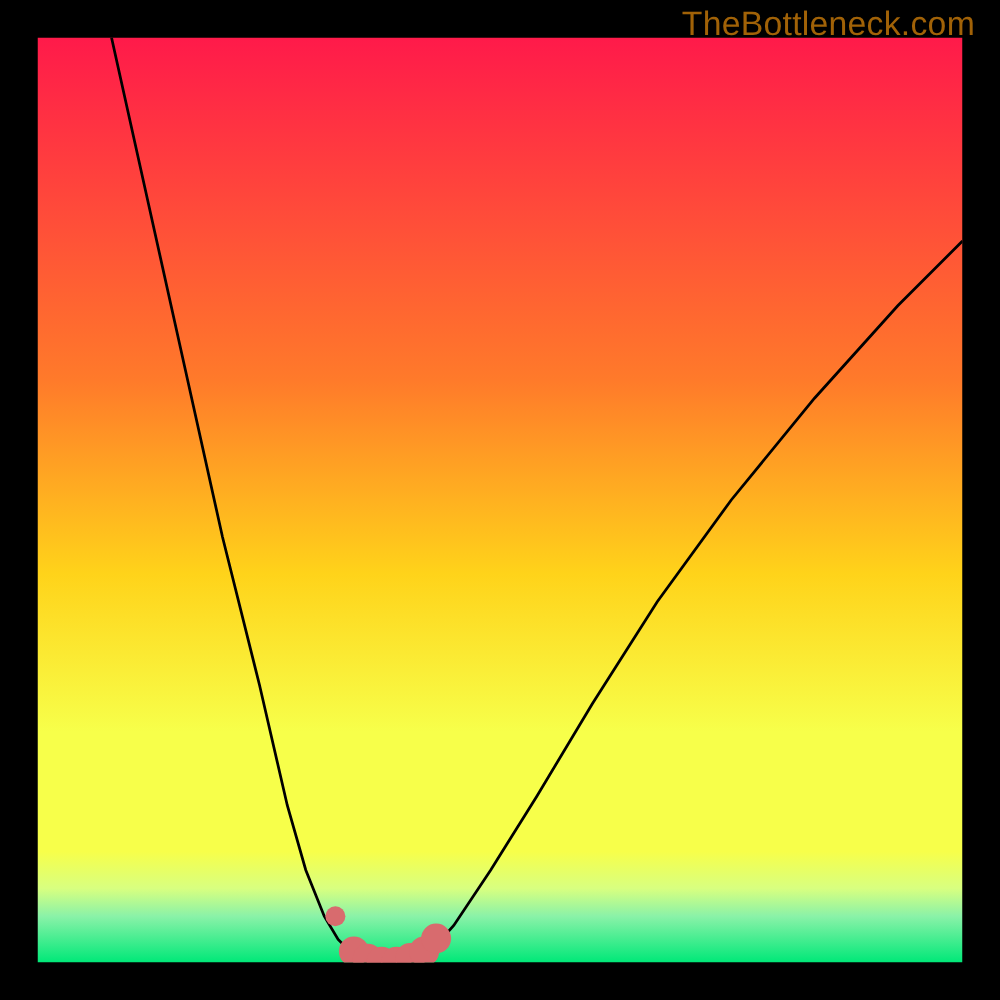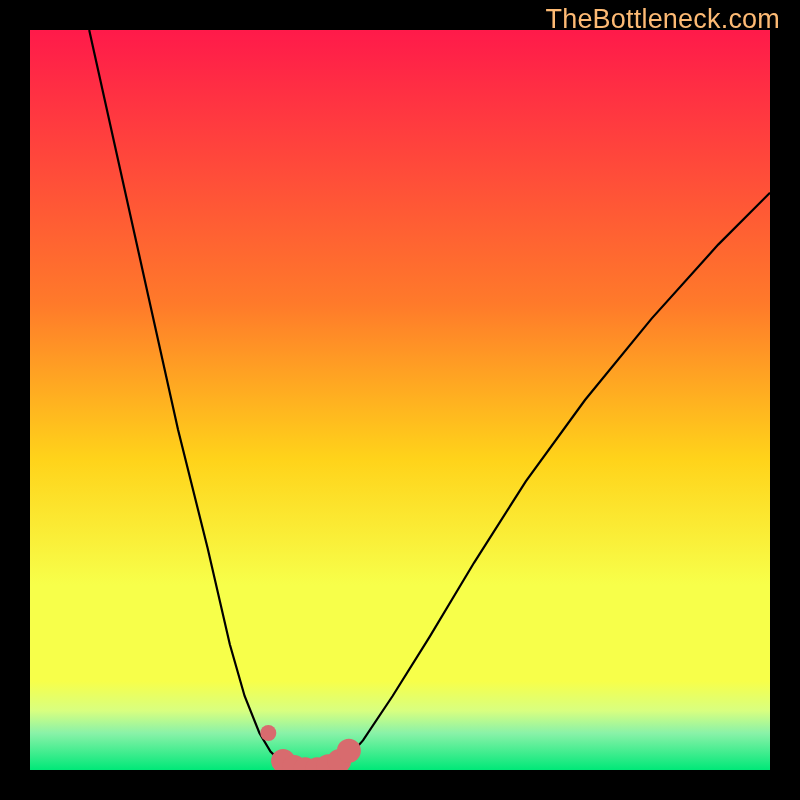--- a/index.html
+++ b/index.html
@@ -14,21 +14,21 @@
   .frame {
     position: absolute;
     inset: 0;
     box-sizing: border-box;
     border: 30px solid #000;
   }
   .watermark {
     position: absolute;
     top: 4px;
     right: 20px;
-    color: #fdba74;
+    color: #a16207;
     font-size: 27px;
     font-weight: 400;
     letter-spacing: 0.2px;
     z-index: 5;
   }
   svg {
     display: block;
   }
 </style>
 </head>

